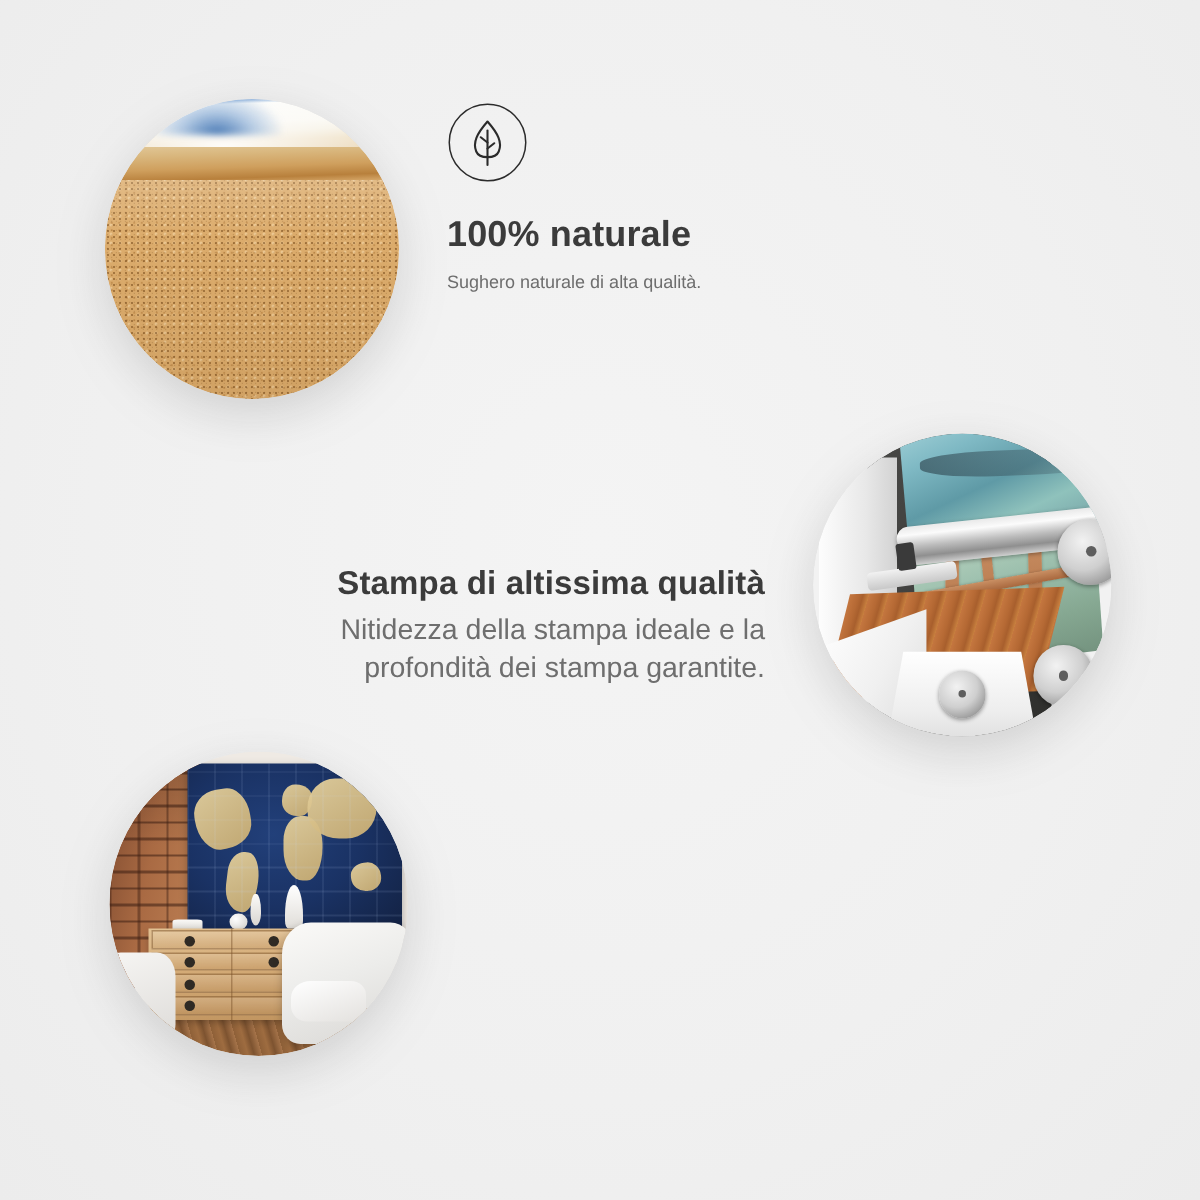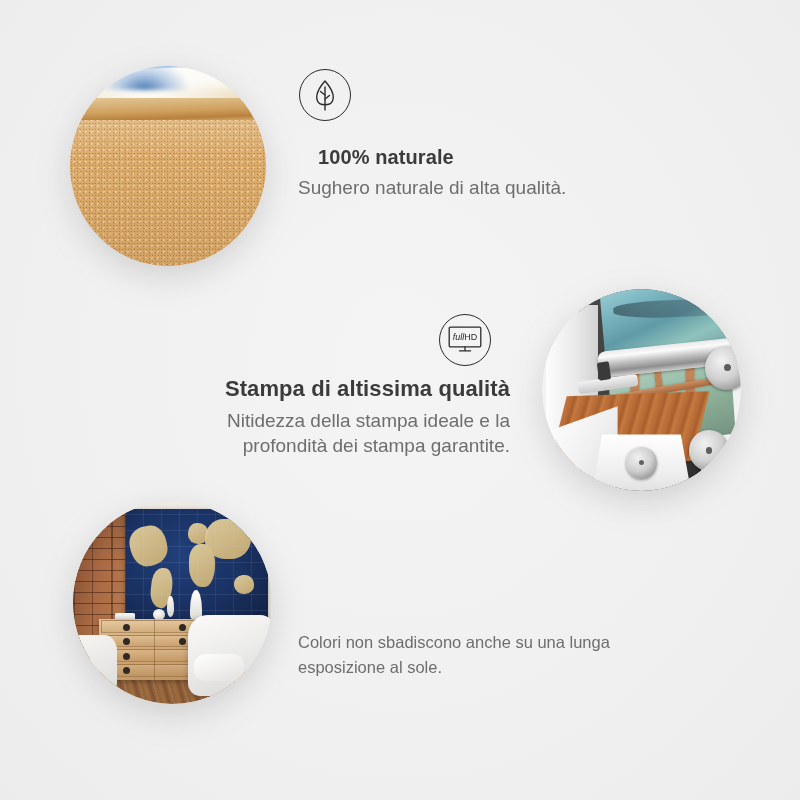--- a/index.html
+++ b/index.html
@@ -260,22 +260,22 @@
     letter-spacing: 0.1px;
   }
   .feature-desc {
     color: #6e6e6e;
   }
   .feature-desc .line { display: block; }
 
   #text-natural {
     left: 298px; top: 142px; width: 420px; text-align: left;
   }
-  #text-natural .feature-title { font-size: 20px; line-height: 30px; margin-left: 20px; }
-  #text-natural .feature-desc  { font-size: 19px; line-height: 24px; margin-top: 4px; }
+  #text-natural .feature-title { font-size: 24px; line-height: 30px; }
+  #text-natural .feature-desc  { font-size: 12px; line-height: 24px; margin-top: 4px; }
 
   #text-print {
     left: 160px; top: 374px; width: 350px; text-align: right;
   }
   #text-print .feature-title { font-size: 22px; line-height: 30px; }
   #text-print .feature-desc  { font-size: 19px; line-height: 25px; margin-top: 4px; }
 
   #text-uv {
     left: 298px; top: 626px; width: 400px; text-align: left;
   }
@@ -331,30 +331,20 @@
       <div class="pr-armbar"></div>
       <div class="pr-knob"></div>
       <div class="pr-whitefold-l"></div>
       <div class="pr-whitefold-b"></div>
       <div class="pr-wheel" id="pr-wheel-tr"></div>
       <div class="pr-wheel" id="pr-wheel-br"></div>
       <div class="pr-wheel" id="pr-wheel-bm"></div>
     </div>
   </div>
 
-  <div class="icon-circle" id="icon-fullhd">
-    <svg width="36" height="30" viewBox="0 0 36 30" fill="none" stroke="#2b2b2b" stroke-width="1.3" stroke-linecap="round" stroke-linejoin="round">
-      <rect x="2.2" y="2.2" width="31.6" height="19.6" rx="1.2"></rect>
-      <path d="M18 21.8 L18 25.4"></path>
-      <path d="M12.4 25.8 L23.6 25.8"></path>
-      <text x="18" y="15" text-anchor="middle" font-family="'Liberation Sans', sans-serif" font-size="9" stroke="none" fill="#2b2b2b">
-        <tspan font-style="italic">full</tspan><tspan>HD</tspan>
-      </text>
-    </svg>
-  </div>
 
   <div class="feature-text" id="text-print">
     <div class="feature-title">Stampa di altissima qualità</div>
     <div class="feature-desc">
       <span class="line">Nitidezza della stampa ideale e la</span>
       <span class="line">profondità dei stampa garantite.</span>
     </div>
   </div>
 
   <div class="photo" id="photo-room">
@@ -388,19 +378,15 @@
         <div class="knob" style="left:72%;top:8%;"></div>
         <div class="knob" style="left:72%;top:32%;"></div>
       </div>
       <div class="rm-chair-l"></div>
       <div class="rm-chair"></div>
     </div>
   </div>
 
 
   <div class="feature-text" id="text-uv">
-    <div class="feature-desc">
-      <span class="line">Colori non sbadiscono anche su una lunga</span>
-      <span class="line">esposizione al sole.</span>
-    </div>
   </div>
 
 </div>
 
 </body></html>

